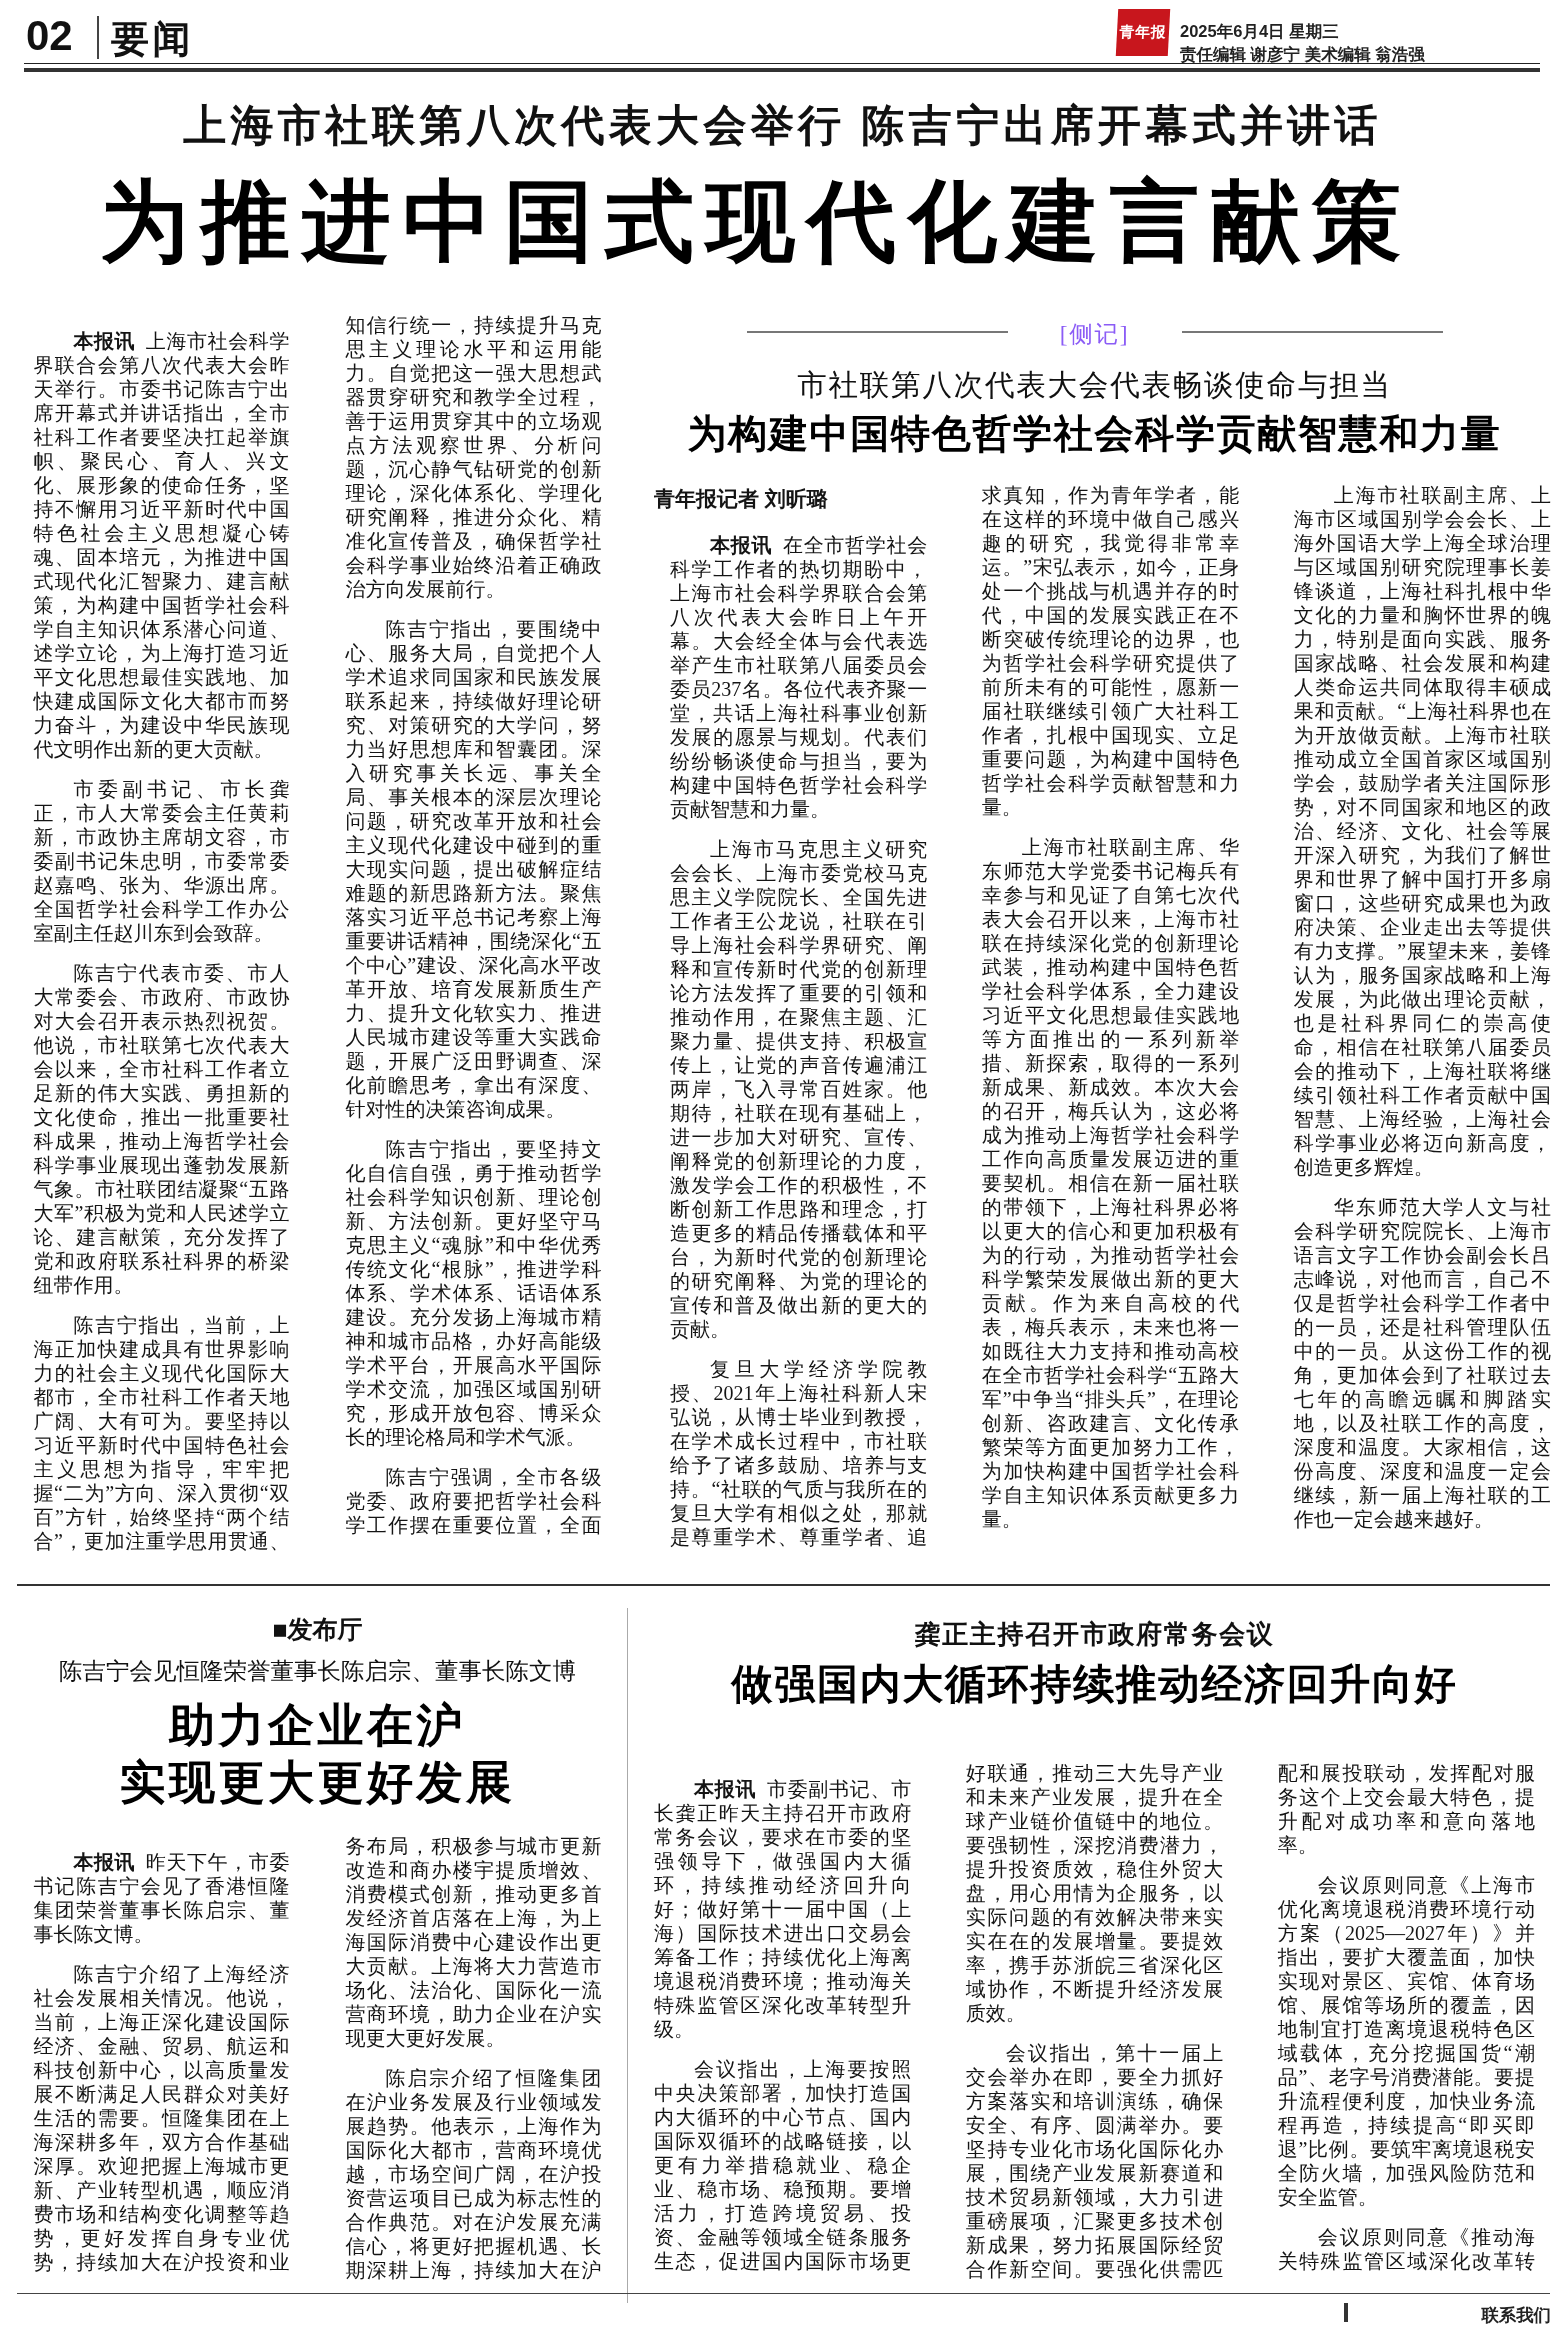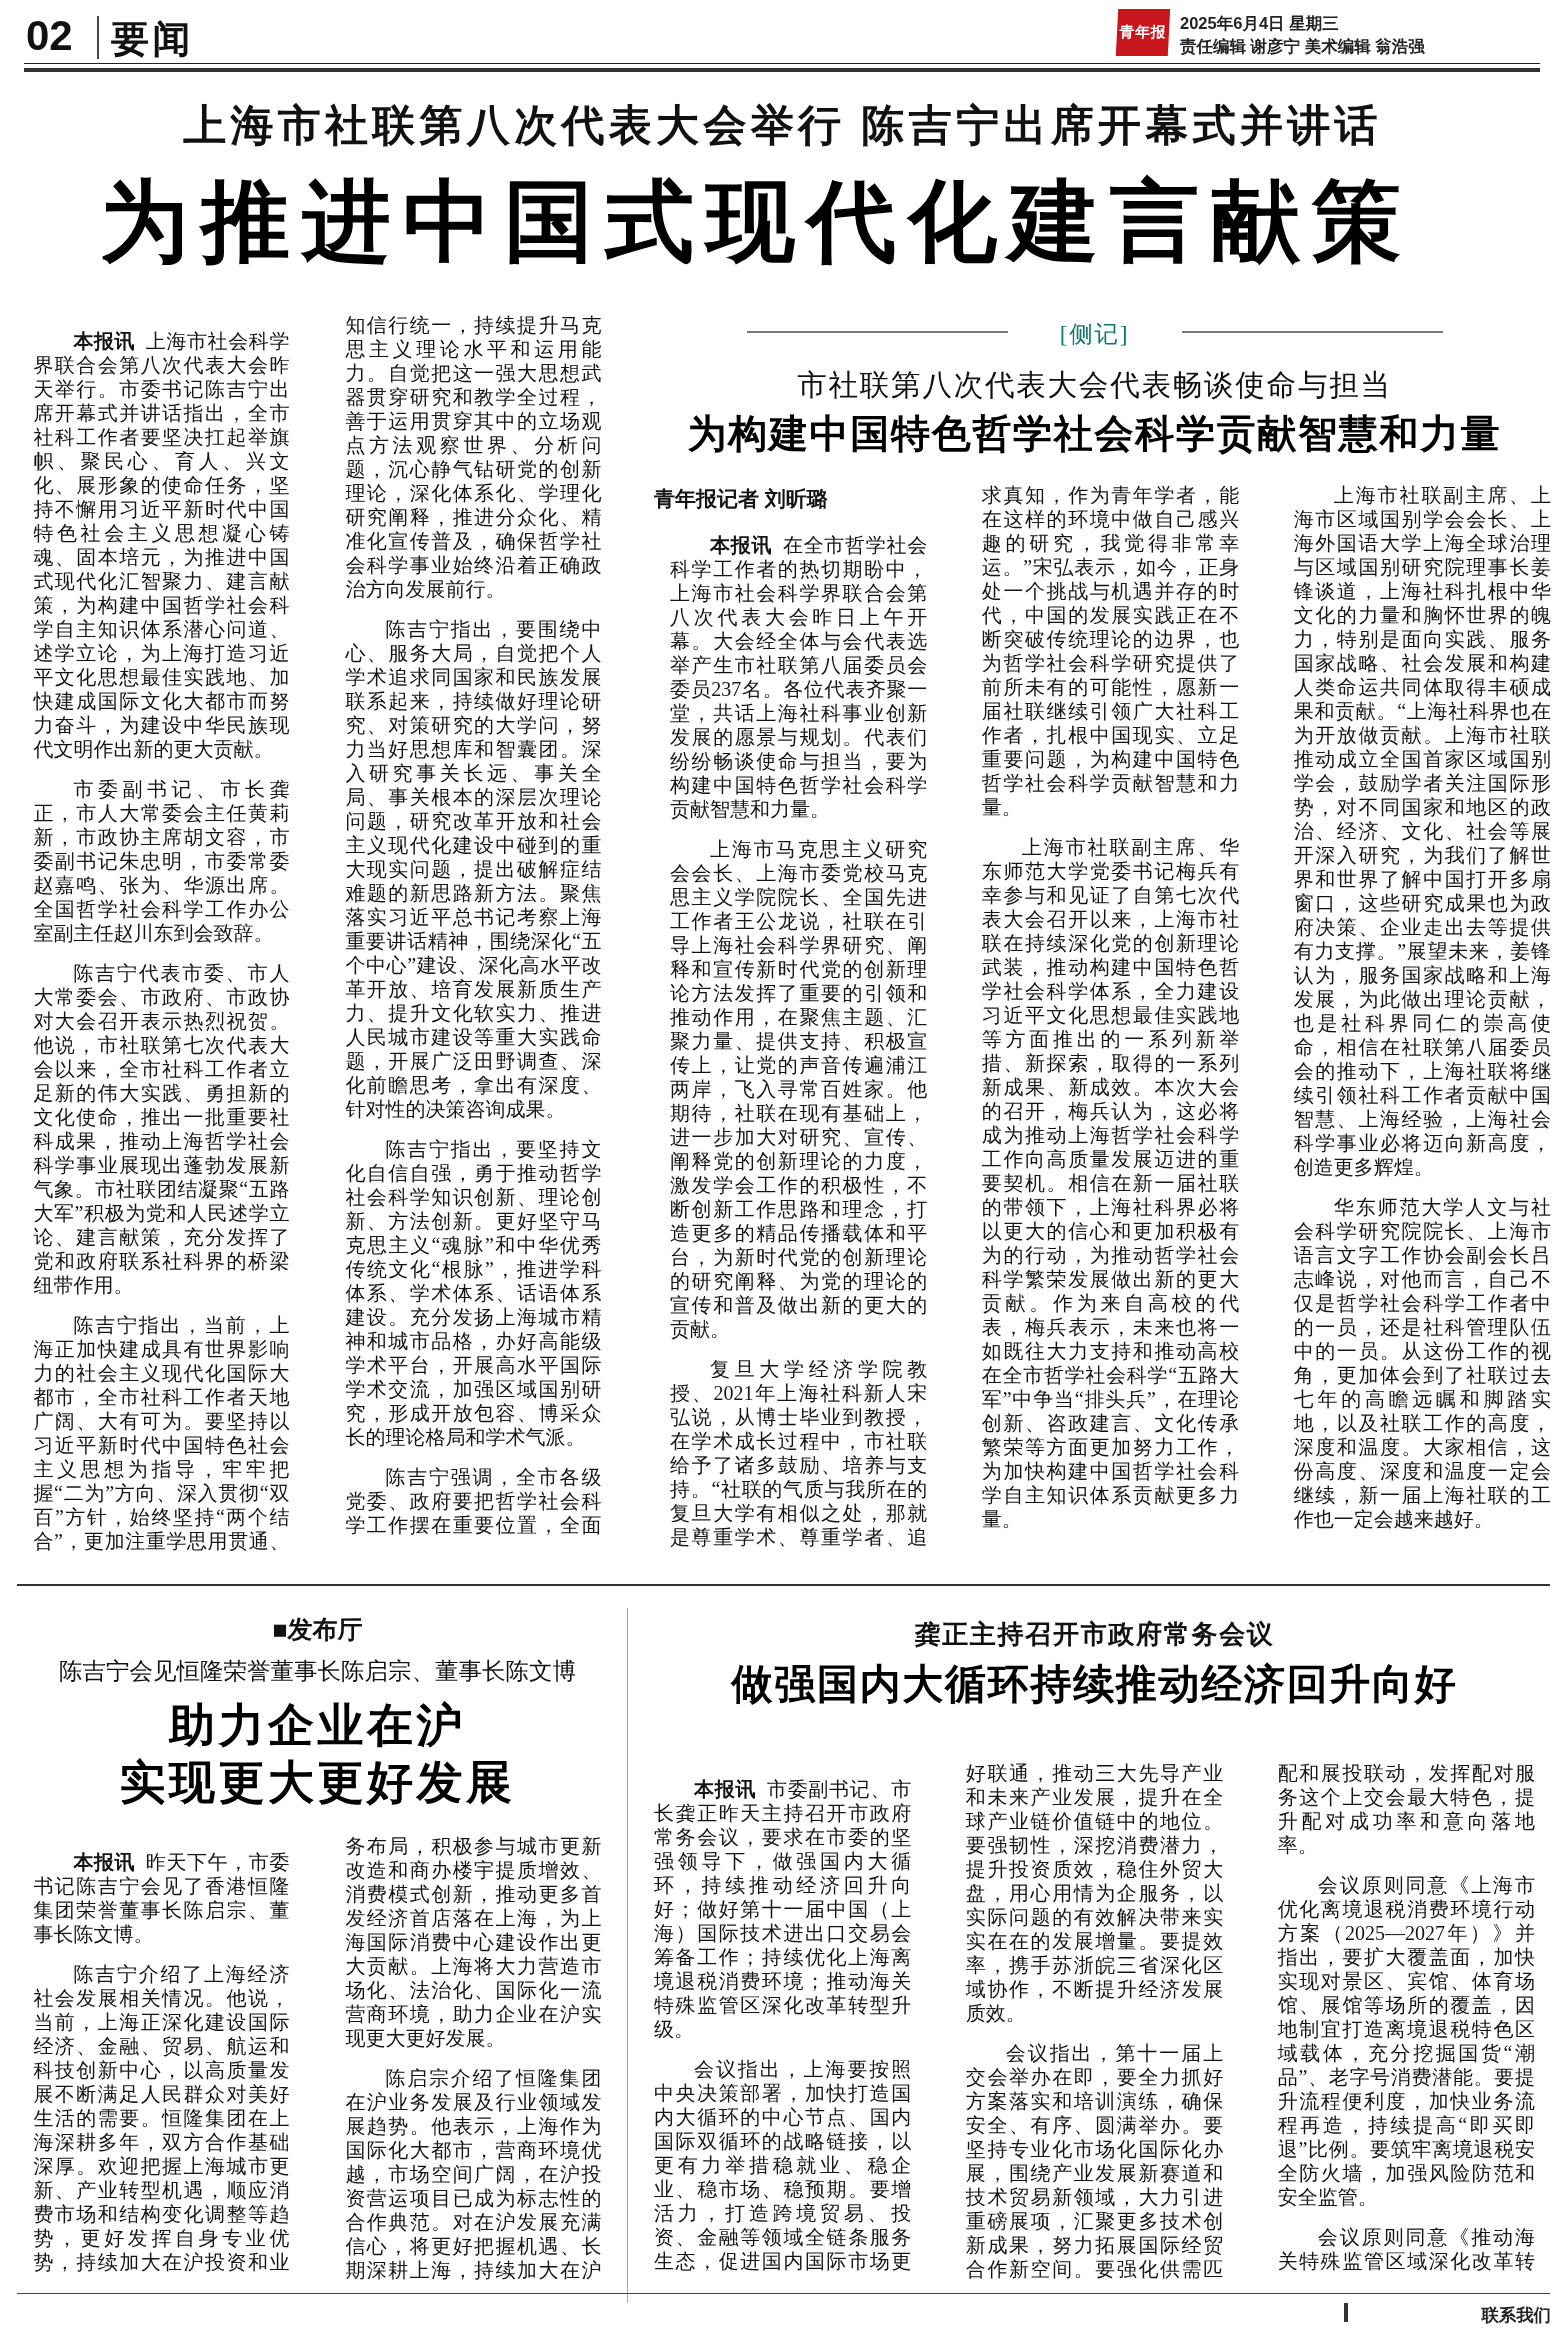--- a/index.html
+++ b/index.html
@@ -6,37 +6,37 @@
   #page{position:relative;width:1565px;height:2330px;background:#ffffff;
         font-family:"Liberation Serif","DejaVu Serif",serif;color:#1b1b1b;overflow:hidden;}
   .abs{position:absolute;}
   
   .pagenum{left:26px;top:12px;font-family:"Liberation Sans",sans-serif;font-size:42px;font-weight:bold;color:#111;}
   .headdiv{left:97px;top:15.6px;width:1.7px;height:43px;background:#444;}
   .section{left:111px;top:14px;font-family:"Liberation Sans",sans-serif;font-size:38px;font-weight:bold;color:#111;letter-spacing:3.5px;}
   .logo{left:1117px;top:8.7px;width:52px;height:47px;background:#c8161d;color:#fff;
         display:flex;align-items:center;justify-content:center;font-weight:bold;font-size:14.8px;
         font-family:"Liberation Serif",serif;transform:skewX(-3deg);letter-spacing:0.9px;}
-  .mhinfo{left:1180px;top:12px;font-family:"Liberation Sans",sans-serif;font-size:16.5px;color:#222;line-height:22.6px;font-weight:600;}
+  .mhinfo{left:1180px;top:20px;font-family:"Liberation Sans",sans-serif;font-size:16.5px;color:#222;line-height:22.6px;font-weight:600;}
   .rule-a{left:24px;top:63px;width:1516px;height:0.9px;background:#222;}
   .rule-b{left:24px;top:68px;width:1516px;height:3.5px;background:#333;}
   
   .main-kicker{left:0;top:97px;width:1565px;text-align:center;font-family:"Liberation Sans",sans-serif;
                font-size:43px;font-weight:600;color:#111;letter-spacing:4.3px;}
   .main-headline{left:0;top:162px;width:1513px;text-align:center;font-family:"Liberation Sans",sans-serif;
                font-size:89px;font-weight:900;color:#000;letter-spacing:12px;}
   
   .bodytxt{font-size:20px;line-height:24px;text-align:justify;color:#141414;}
   .bodytxt p{margin:16px;text-indent:2em;}
   .bodytxt p b{font-family:"Liberation Sans",sans-serif;}
   .cols2{column-count:2;column-gap:24px;column-fill:auto;overflow:hidden;}
   .cols3{column-count:3;column-gap:22.6px;column-fill:auto;overflow:hidden;}
   .main-body{left:17.4px;top:313px;width:600px;height:1247px;}
   
-  .sb-label{left:638px;top:318px;width:913px;text-align:center;font-size:23.5px;color:#0f766e;letter-spacing:1.7px;}
+  .sb-label{left:638px;top:318px;width:913px;text-align:center;font-size:23.5px;color:#8b5cf6;letter-spacing:1.7px;}
   .sb-rule-l{left:747px;top:331px;width:261px;height:1.7px;background:#777;}
   .sb-rule-r{left:1182px;top:331px;width:261px;height:1.7px;background:#777;}
   .sb-kicker{left:638px;top:365px;width:913px;text-align:center;font-family:"Liberation Sans",sans-serif;
              font-size:29.6px;font-weight:500;color:#111;letter-spacing:1.7px;}
   .sb-headline{left:638px;top:407px;width:913px;text-align:center;font-family:"Liberation Sans",sans-serif;
              font-size:39px;font-weight:900;color:#000;letter-spacing:1.7px;}
   .sb-body{left:654px;top:483px;width:913px;height:1076px;}
   .byline{font-family:"Liberation Sans",sans-serif;font-weight:bold;font-size:21px;margin:3.5px 0 22.6px 0;text-indent:0;}
   
   .mid-rule{left:17.4px;top:1584px;width:1533px;height:1.7px;background:#333;}

